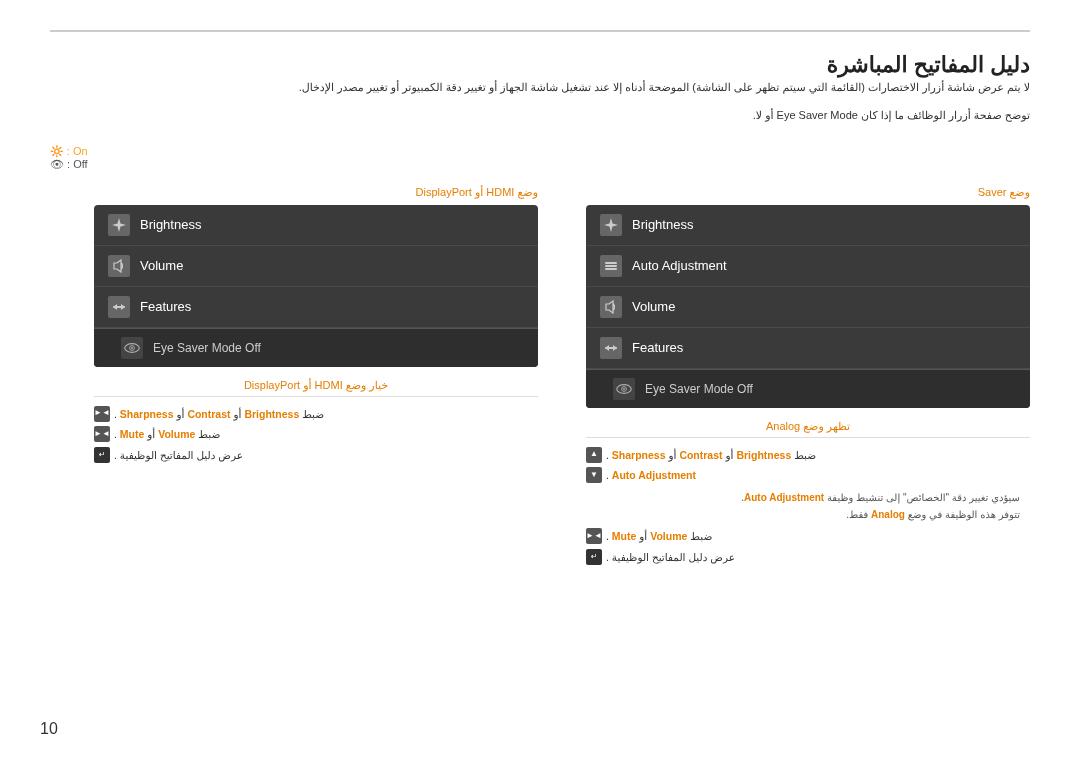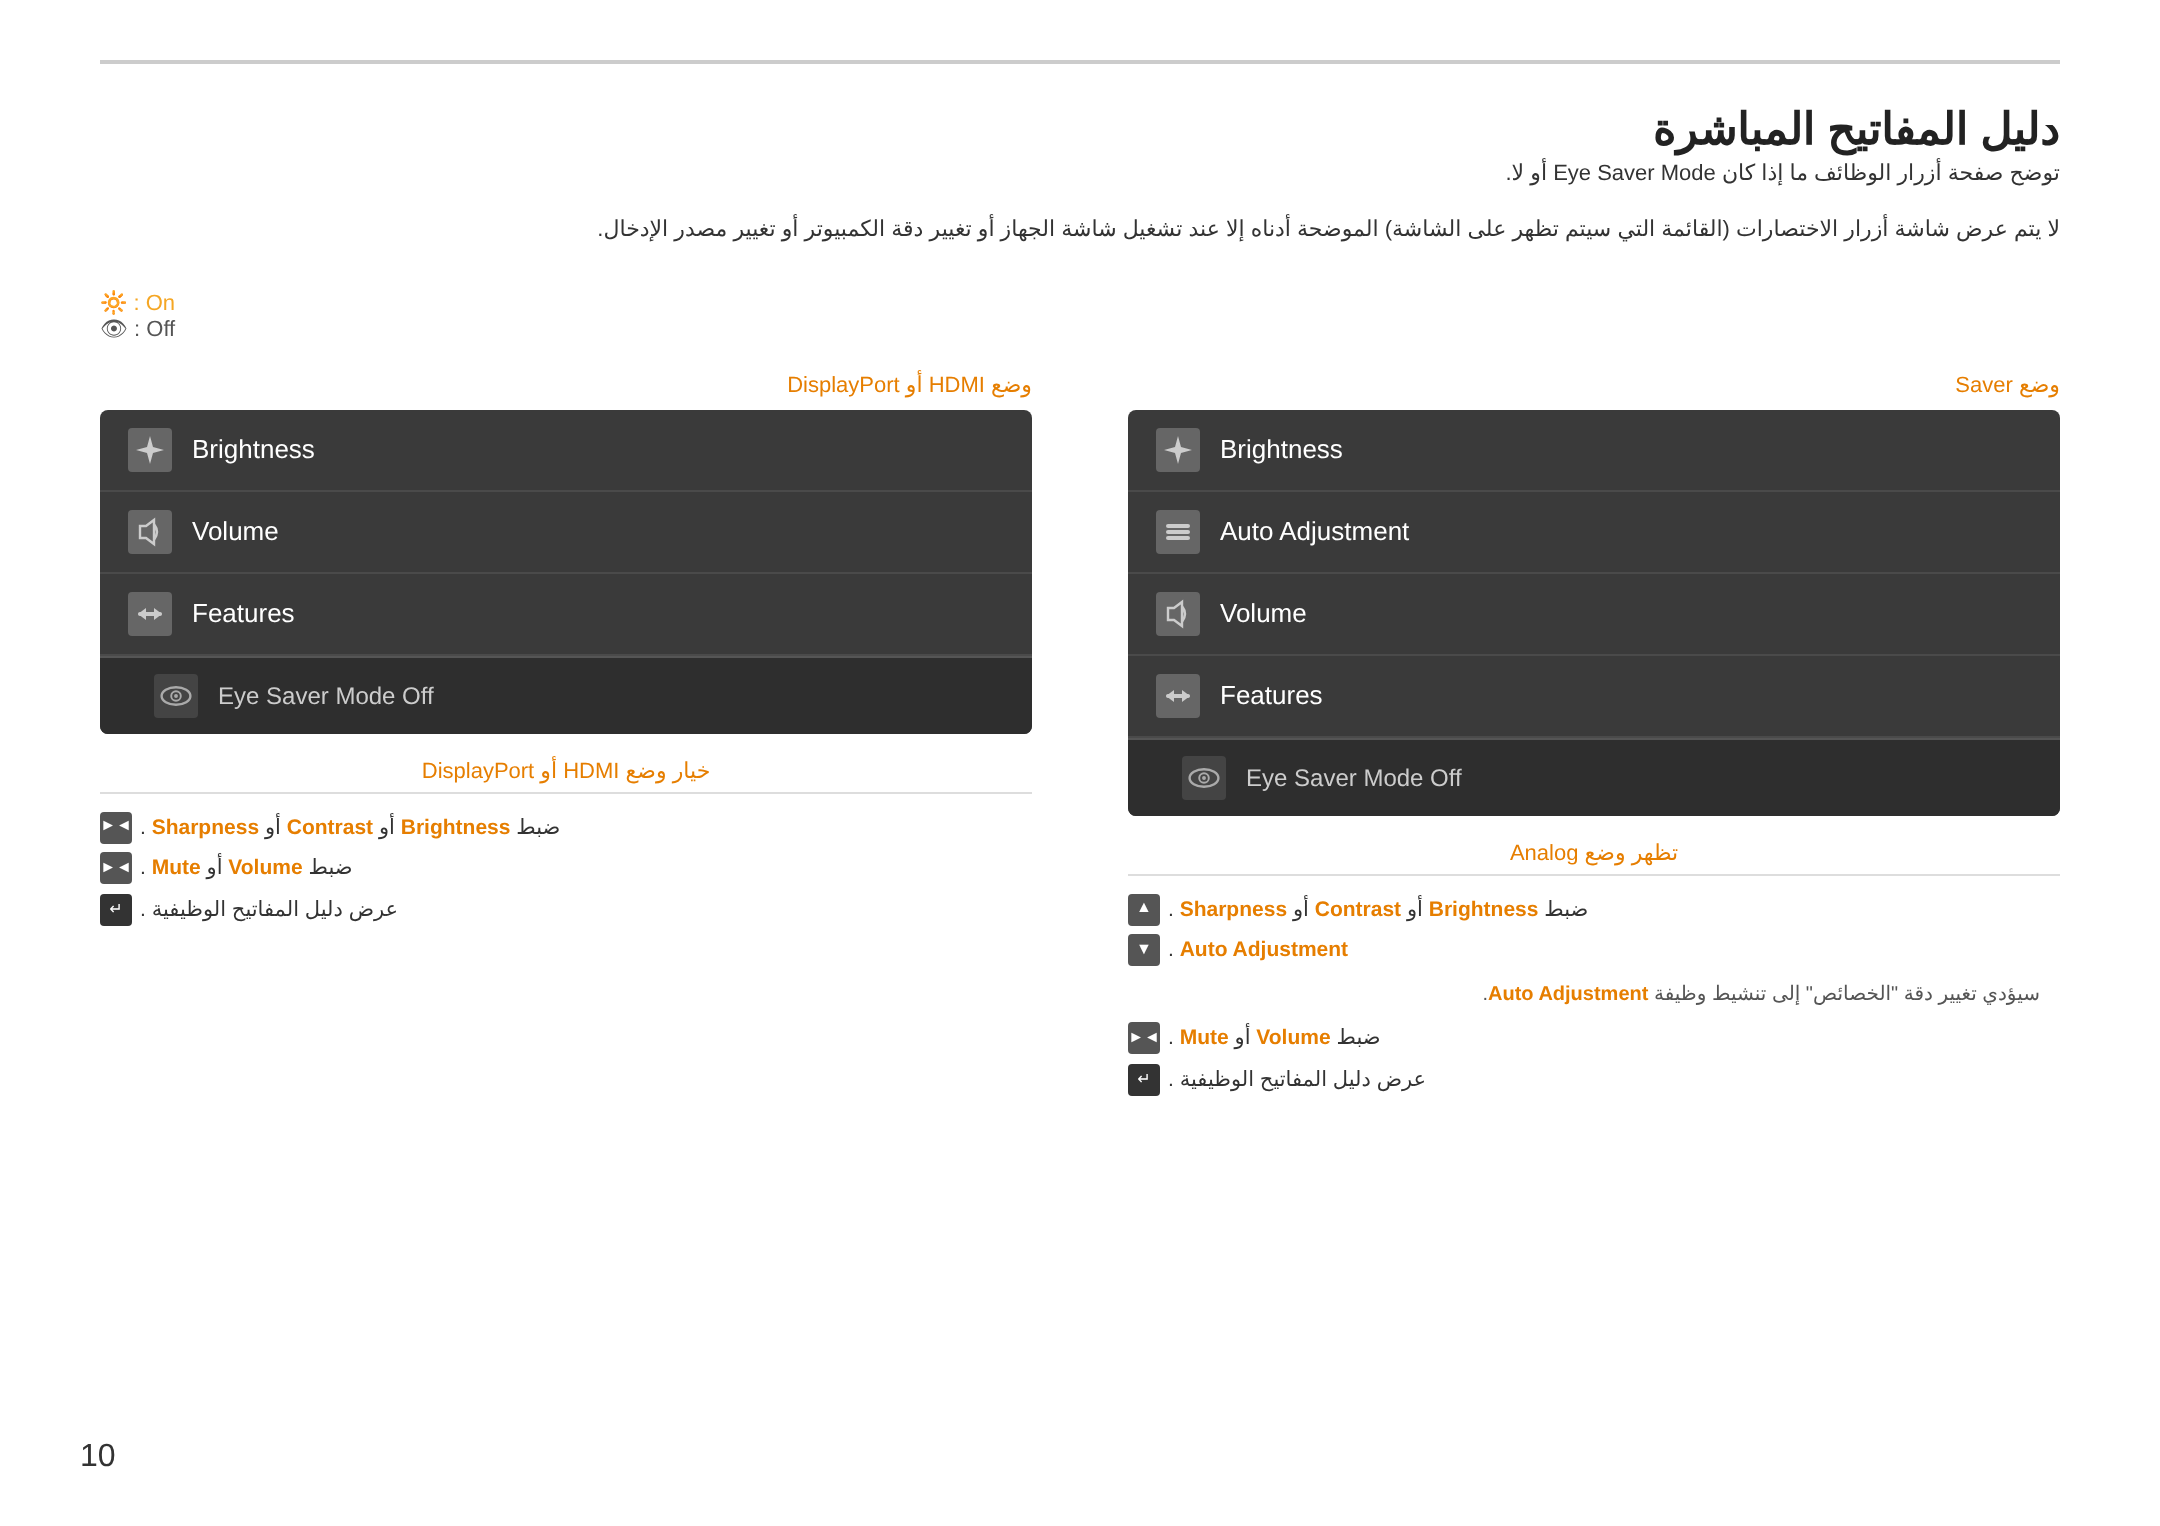--- a/index.html
+++ b/index.html
@@ -62,20 +62,21 @@
     .eye-saver-off {
       color: #555;
     }
 
     
     .columns {
       display: flex;
       flex-direction: row;
       gap: 48px;
       margin-top: 5px;
+      margin-left: 44px;
     }
 
     .column {
       flex: 1;
     }
 
     
     .section-label {
       text-align: right;
       font-size: 11px;
@@ -214,24 +215,24 @@
   </style>
 </head>
 <body>
 
 <div class="page-container">
   <div class="top-border"></div>
 
   <h1 class="page-title">دليل المفاتيح المباشرة</h1>
 
   <div class="arabic-text">
-    <span>توضح صفحة أزرار الوظائف ما إذا كان Eye Saver Mode أو لا.</span>
+    <span>لا يتم عرض شاشة أزرار الاختصارات (القائمة التي سيتم تظهر على الشاشة) الموضحة أدناه إلا عند تشغيل شاشة الجهاز أو تغيير دقة الكمبيوتر أو تغيير مصدر الإدخال.</span>
   </div>
   <div class="arabic-text">
-    <span>لا يتم عرض شاشة أزرار الاختصارات (القائمة التي سيتم تظهر على الشاشة) الموضحة أدناه إلا عند تشغيل شاشة الجهاز أو تغيير دقة الكمبيوتر أو تغيير مصدر الإدخال.</span>
+    <span>توضح صفحة أزرار الوظائف ما إذا كان Eye Saver Mode أو لا.</span>
   </div>
   <div class="eye-saver-icons">
     <span class="eye-saver-on">On : 🔆</span><br>
     <span class="eye-saver-off">Off : 👁</span>
   </div>
 
   <div class="columns">
 
     <div class="column">
       <div class="section-label">وضع HDMI أو DisplayPort</div>
@@ -355,20 +356,21 @@
             <span>ضبط <span class="highlight-orange">Brightness</span> أو <span class="highlight-orange">Contrast</span> أو <span class="highlight-orange">Sharpness</span> .</span>
             <span class="bullet-icon">▲</span>
           </li>
           <li>
             <span><span class="highlight-orange">Auto Adjustment</span> .</span>
             <span class="bullet-icon">▼</span>
           </li>
         </ul>
         <div class="sub-notes">
           <div>سيؤدي تغيير دقة "الخصائص" إلى تنشيط وظيفة <span class="highlight-orange">Auto Adjustment</span>.</div>
+          <div>تتوفر هذه الوظيفة في وضع <span class="highlight-orange">Analog</span> فقط.</div>
         </div>
         <ul class="notes-list">
           <li>
             <span>ضبط <span class="highlight-orange">Volume</span> أو <span class="highlight-orange">Mute</span> .</span>
             <span class="bullet-icon">◄►</span>
           </li>
           <li>
             <span>عرض دليل المفاتيح الوظيفية .</span>
             <span class="bullet-icon dark">↵</span>
           </li>

